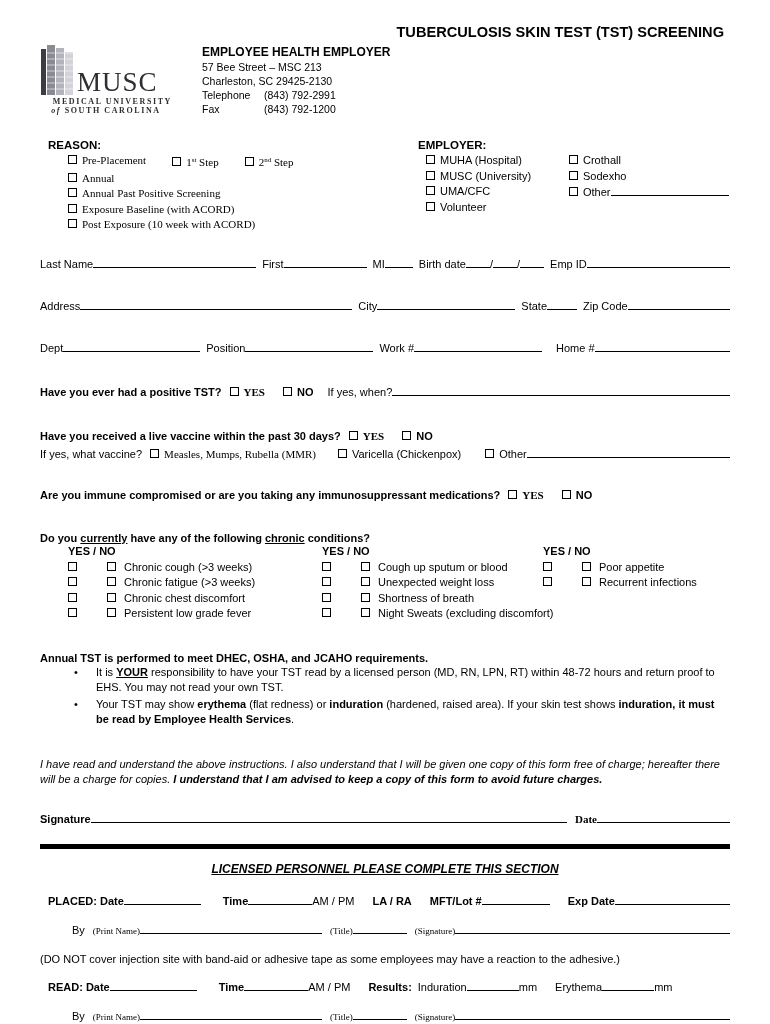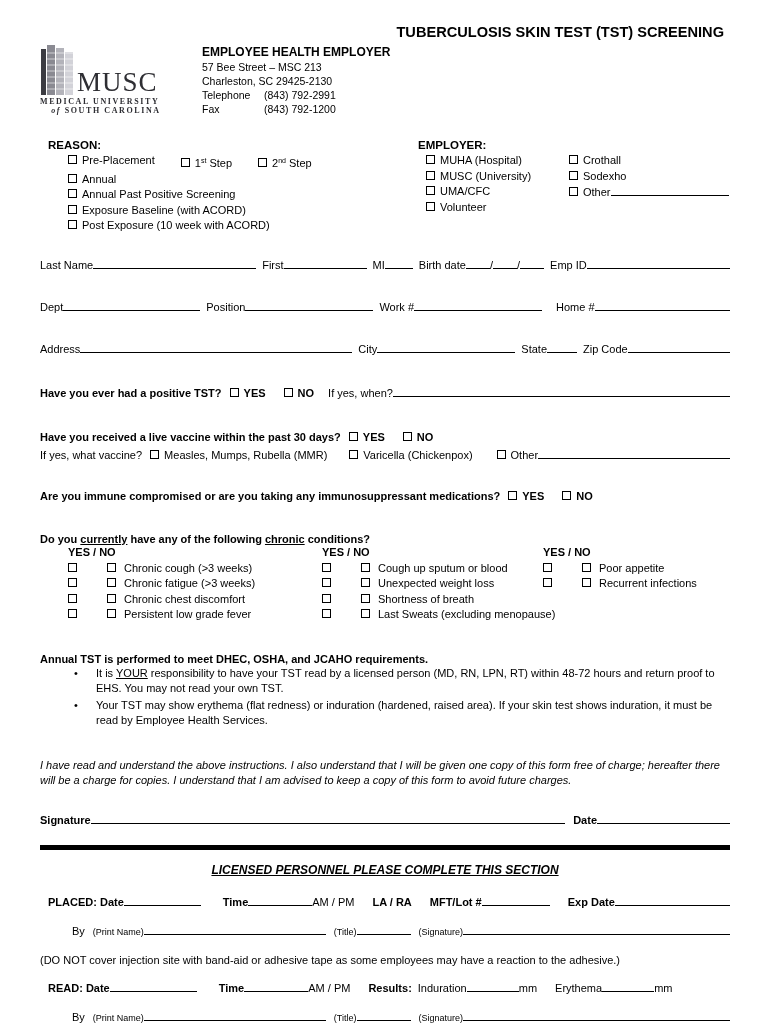--- a/index.html
+++ b/index.html
@@ -1,56 +1,56 @@
 <!DOCTYPE html>
 <html><head>
 <meta charset="utf-8">
 <style>
   html,body{margin:0;padding:0;background:#fff;}
   .page{position:relative;width:770px;height:1024px;background:#fff;color:#000;
         font-family:"Liberation Sans",sans-serif;font-size:11px;overflow:hidden;}
   .content{padding:0 40px;}
-  b,.b{font-weight:normal;}
+  b,.b{font-weight:bold;}
   .u{text-decoration:underline;}
   .i{font-style:italic;}
   .nowrap{white-space:nowrap;}
   .cb{display:inline-block;width:7px;height:7px;border:1px solid #000;margin-right:5px;
       vertical-align:0px;flex:none;}
   .ul{display:inline-block;border-bottom:1px solid #000;height:11px;flex:none;}
   .grow{flex:1 1 auto;}
   .frow{display:flex;align-items:baseline;white-space:nowrap;}
   
   .header{display:flex;padding-top:45px;position:relative;}
   .logo{width:132px;flex:none;}
   .logo-top{display:flex;align-items:flex-end;}
   .bldg{flex:none;margin-right:3px;}
   .musc-word{font-family:"Liberation Serif",serif;font-size:27px;letter-spacing:1px;color:#2e2e33;line-height:26px;}
-  .logo-cap1{font-family:"Liberation Serif",serif;font-size:8px;font-weight:bold;letter-spacing:1.6px;color:#2e2e33;margin-top:2px;text-align:left;}
+  .logo-cap1{font-family:"Liberation Serif",serif;font-size:8px;font-weight:bold;letter-spacing:1.6px;color:#2e2e33;margin-top:2px;text-align:right;}
   .logo-cap2{font-family:"Liberation Serif",serif;font-size:8px;font-weight:bold;letter-spacing:1.6px;color:#2e2e33;text-align:center;}
   .ehs{margin-left:30px;line-height:14px;font-size:10.5px;}
   .ehs .dept{font-size:12px;font-weight:bold;margin-bottom:1px;}
   .tele{display:flex;}
   .tele .lab{width:62px;flex:none;}
   .form-title{position:absolute;top:24px;right:6px;font-size:14.6px;font-weight:bold;}
   
   .re-wrap{display:flex;margin-top:21px;}
   .re-left{width:370px;flex:none;}
   .re-right{flex:1;}
   .sec-h{font-weight:bold;font-size:11.5px;line-height:16px;padding-left:8px;}
-  .opt-list{padding-left:28px;line-height:15.6px;}
+  .opt-list{padding-left:28px;line-height:15.6px;font-family:Liberation Serif, serif;}
   .opt-row1{display:flex;}
   .opt-row1 .o2{margin-left:26px;}
   .emp-cols{display:flex;padding-left:16px;line-height:15.6px;}
   .emp-colA{width:143px;flex:none;}
   .emp-colB{flex:1;}
   sup{font-size:7px;vertical-align:4px;}
   
   .frow.f1{margin-top:23px;}
   .frow.fx{margin-top:28px;}
-  .ml6{margin-left:6px;} .ml8{margin-left:8px;} .ml14{margin-left:14px;}
+  .ml6{margin-left:6px;} .ml8{margin-left:8px;font-family:Liberation Serif, serif;} .ml14{margin-left:14px;}
   .ml18{margin-left:18px;} .ml22{margin-left:22px;} .ml24{margin-left:24px;}
   
   .q{font-weight:bold;}
   .chronic-cols{display:flex;padding-left:28px;}
   .ccol{line-height:15.6px;}
   .ccol .hdr{font-weight:bold;}
   .citem .cb:first-child{margin-right:30px;}
   .citem .cb+ .cb{margin-right:8px;}
   .c1{width:254px;flex:none;} .c2{width:221px;flex:none;} .c3{flex:1;}
   
@@ -152,38 +152,38 @@
         <span class="ul" style="width:24px"></span>
         <span>/</span>
         <span class="ul" style="width:24px"></span>
         <span>/</span>
         <span class="ul" style="width:24px"></span>
     <span class="ml6">Emp ID</span>
         <span class="ul grow"></span>
   </div>
 
   <div class="frow fx">
+    <span>Address</span>
+        <span class="ul" style="width:272px"></span>
+    <span class="ml6">City</span>
+        <span class="ul" style="width:138px"></span>
+    <span class="ml6">State</span>
+        <span class="ul" style="width:30px"></span>
+    <span class="ml6">Zip Code</span>
+        <span class="ul grow"></span>
+  </div>
+
+  <div class="frow fx">
     <span>Dept</span>
         <span class="ul" style="width:137px"></span>
     <span class="ml6">Position</span>
         <span class="ul" style="width:128px"></span>
     <span class="ml6">Work #</span>
         <span class="ul" style="width:128px"></span>
     <span class="ml14">Home #</span>
-        <span class="ul grow"></span>
-  </div>
-
-  <div class="frow fx">
-    <span>Address</span>
-        <span class="ul" style="width:272px"></span>
-    <span class="ml6">City</span>
-        <span class="ul" style="width:138px"></span>
-    <span class="ml6">State</span>
-        <span class="ul" style="width:30px"></span>
-    <span class="ml6">Zip Code</span>
         <span class="ul grow"></span>
   </div>
 
   <div class="frow" style="margin-top:30px">
     <span class="q">Have you ever had a positive TST?</span>
     <span class="ml8 q"><span class="cb"></span><span>YES</span></span>
     <span class="ml18 q"><span class="cb"></span><span>NO</span></span>
     <span class="ml14">If yes, when?</span>
     <span class="ul grow"></span>
   </div>
@@ -215,21 +215,21 @@
         <div class="citem"><span class="cb"></span><span class="cb"></span><span>Chronic cough (&gt;3 weeks)</span></div>
         <div class="citem"><span class="cb"></span><span class="cb"></span><span>Chronic fatigue (&gt;3 weeks)</span></div>
         <div class="citem"><span class="cb"></span><span class="cb"></span><span>Chronic chest discomfort</span></div>
         <div class="citem"><span class="cb"></span><span class="cb"></span><span>Persistent low grade fever</span></div>
       </div>
       <div class="ccol c2">
         <div class="hdr">YES / NO</div>
         <div class="citem nowrap"><span class="cb"></span><span class="cb"></span><span>Cough up sputum or blood</span></div>
         <div class="citem nowrap"><span class="cb"></span><span class="cb"></span><span>Unexpected weight loss</span></div>
         <div class="citem nowrap"><span class="cb"></span><span class="cb"></span><span>Shortness of breath</span></div>
-        <div class="citem nowrap"><span class="cb"></span><span class="cb"></span><span>Last Sweats (excluding menopause)</span></div>
+        <div class="citem nowrap"><span class="cb"></span><span class="cb"></span><span>Night Sweats (excluding discomfort)</span></div>
       </div>
       <div class="ccol c3">
         <div class="hdr">YES / NO</div>
         <div class="citem nowrap"><span class="cb"></span><span class="cb"></span><span>Poor appetite</span></div>
         <div class="citem nowrap"><span class="cb"></span><span class="cb"></span><span>Recurrent infections</span></div>
       </div>
     </div>
   </div>
 
   <div style="margin-top:30px">

